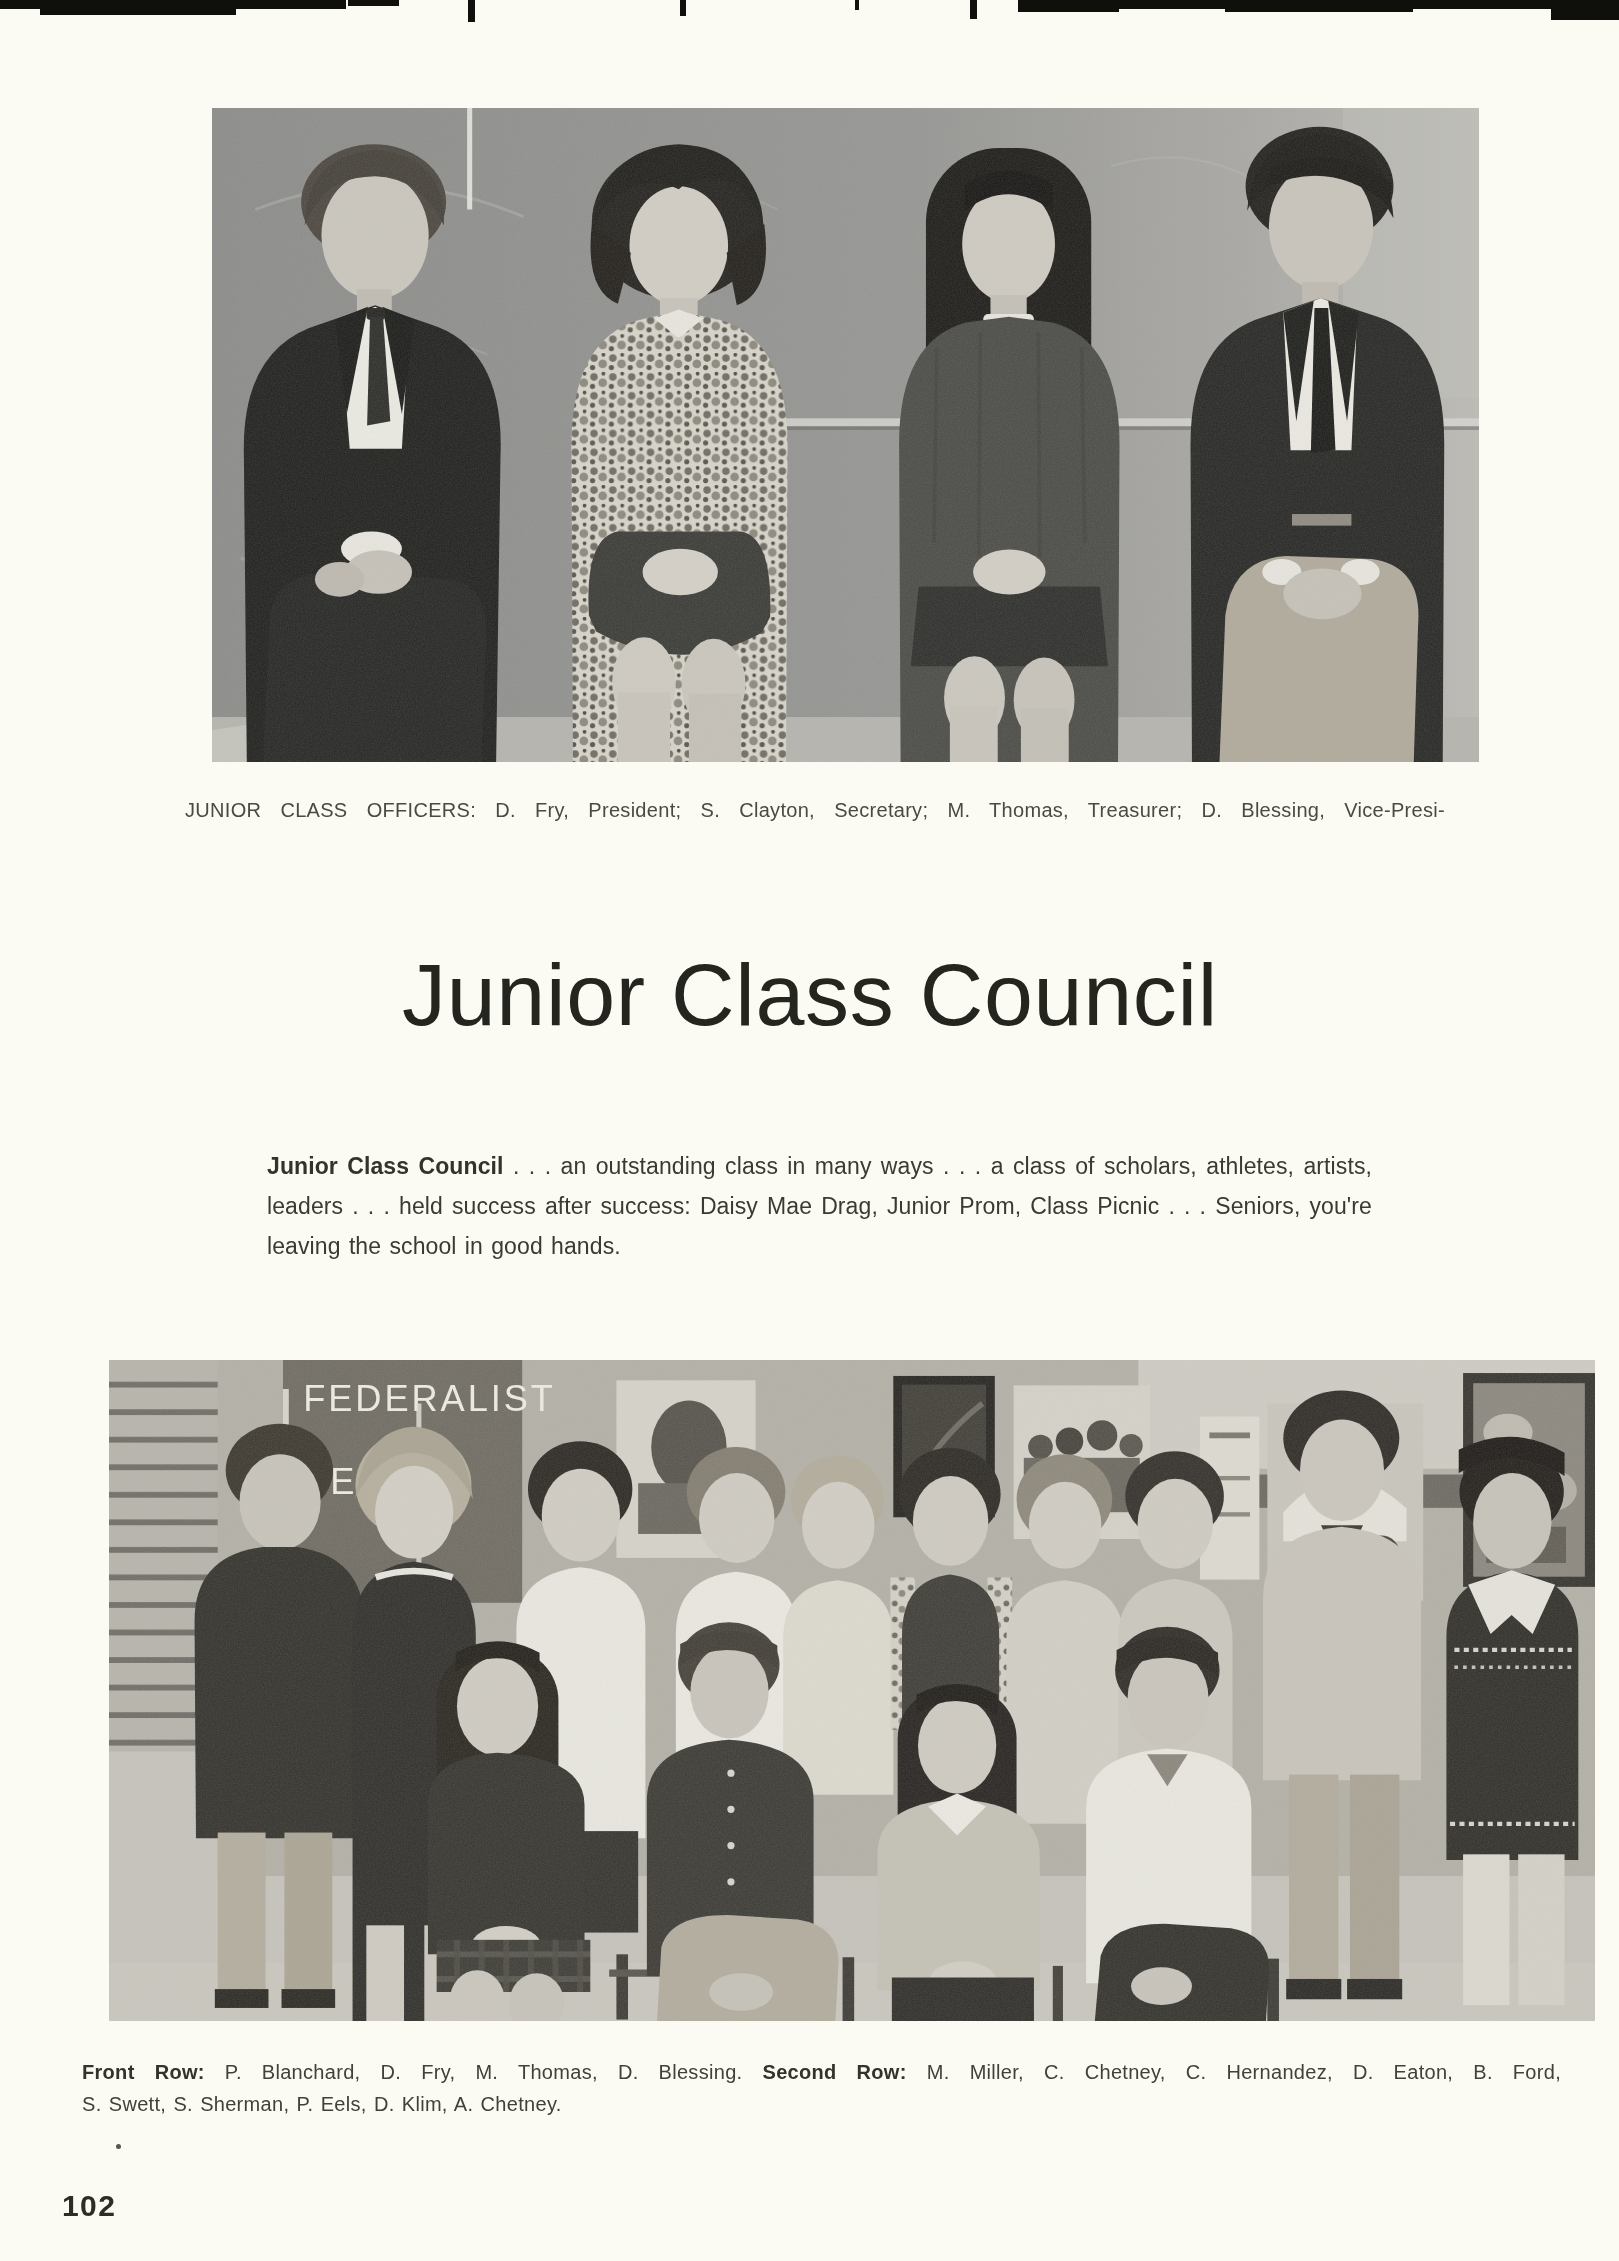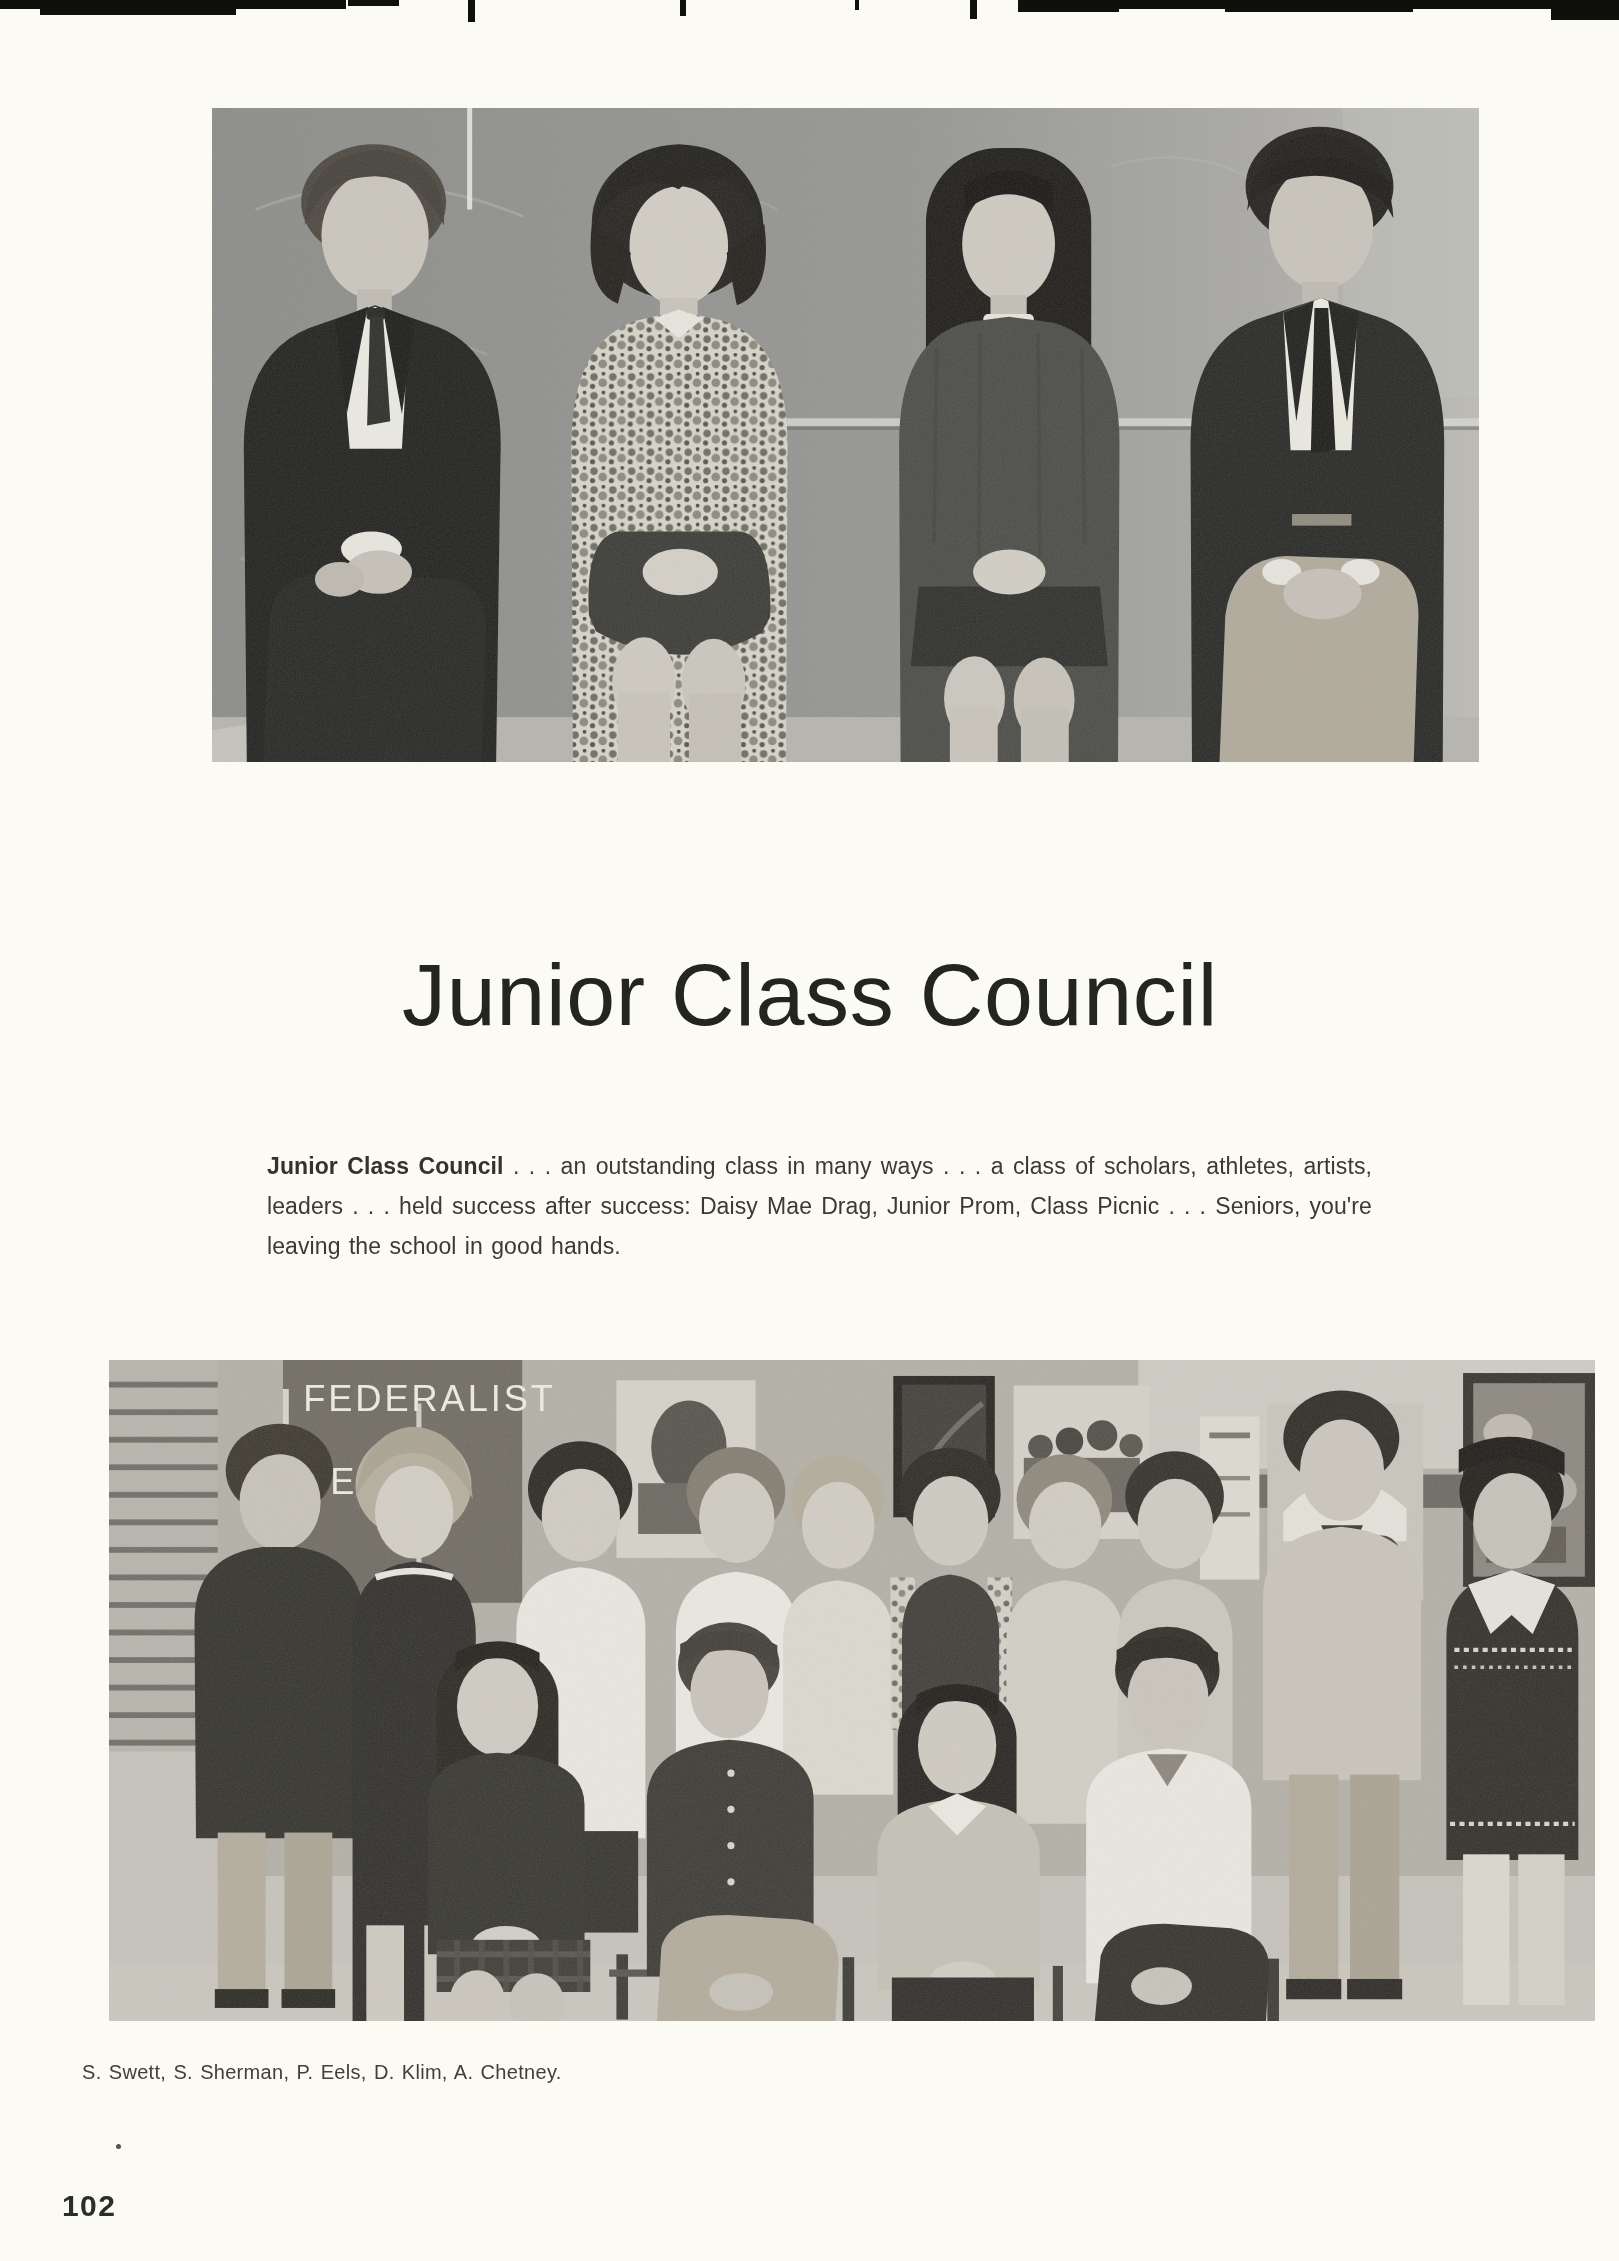--- a/index.html
+++ b/index.html
@@ -163,20 +163,21 @@
         <ellipse cx="1476" cy="640" rx="27" ry="18" fill="#e8e6df"></ellipse>
         <ellipse cx="1584" cy="640" rx="27" ry="18" fill="#e8e6df"></ellipse>
         <ellipse cx="1532" cy="670" rx="54" ry="35" fill="#c6c2b9"></ellipse>
       </g>
 
       <rect width="1748" height="902" filter="url(#grain)"></rect>
     </svg>
   </figure>
 
   <p class="caption caption1">
+    <span class="jline">JUNIOR CLASS OFFICERS: D. Fry, President; S. Clayton, Secretary; M. Thomas, Treasurer; D. Blessing, Vice-Presi-</span>
   </p>
 
   <h1 class="title">Junior Class Council</h1>
 
   <p class="intro"><strong>Junior Class Council</strong><span> . . . an outstanding class in many ways . . . a class of scholars, athletes, artists, leaders . . . held success after success: Daisy Mae Drag, Junior Prom, Class Picnic . . . Seniors, you're leaving the school in good hands.</span></p>
 
   <figure class="photo photo2">
     <svg viewBox="0 0 2050 912" preserveAspectRatio="none">
       <defs>
         <pattern id="blinds" width="40" height="38" patternUnits="userSpaceOnUse">
@@ -383,20 +384,21 @@
         <path d="M1432 544 L1460 588 L1488 544 Z" fill="#8b867c"></path>
         <path d="M1360 912 L1368 822 Q1382 776 1462 778 L1548 784 Q1606 794 1600 850 L1596 912 Z" fill="#33312c"></path>
         <ellipse cx="1452" cy="864" rx="42" ry="26" fill="#c8c4bb"></ellipse>
       </g>
 
       <rect width="2050" height="912" filter="url(#grain2)"></rect>
     </svg>
   </figure>
 
   <p class="caption caption2">
+    <span class="jline"><strong>Front Row:</strong><span> P. Blanchard, D. Fry, M. Thomas, D. Blessing. </span><strong>Second Row:</strong><span> M. Miller, C. Chetney, C. Hernandez, D. Eaton, B. Ford,</span></span>
     <span class="lline">S. Swett, S. Sherman, P. Eels, D. Klim, A. Chetney.</span>
   </p>
 
   <div class="speck"></div>
 
   <div class="pageno">102</div>
 
 </div>
 
 

